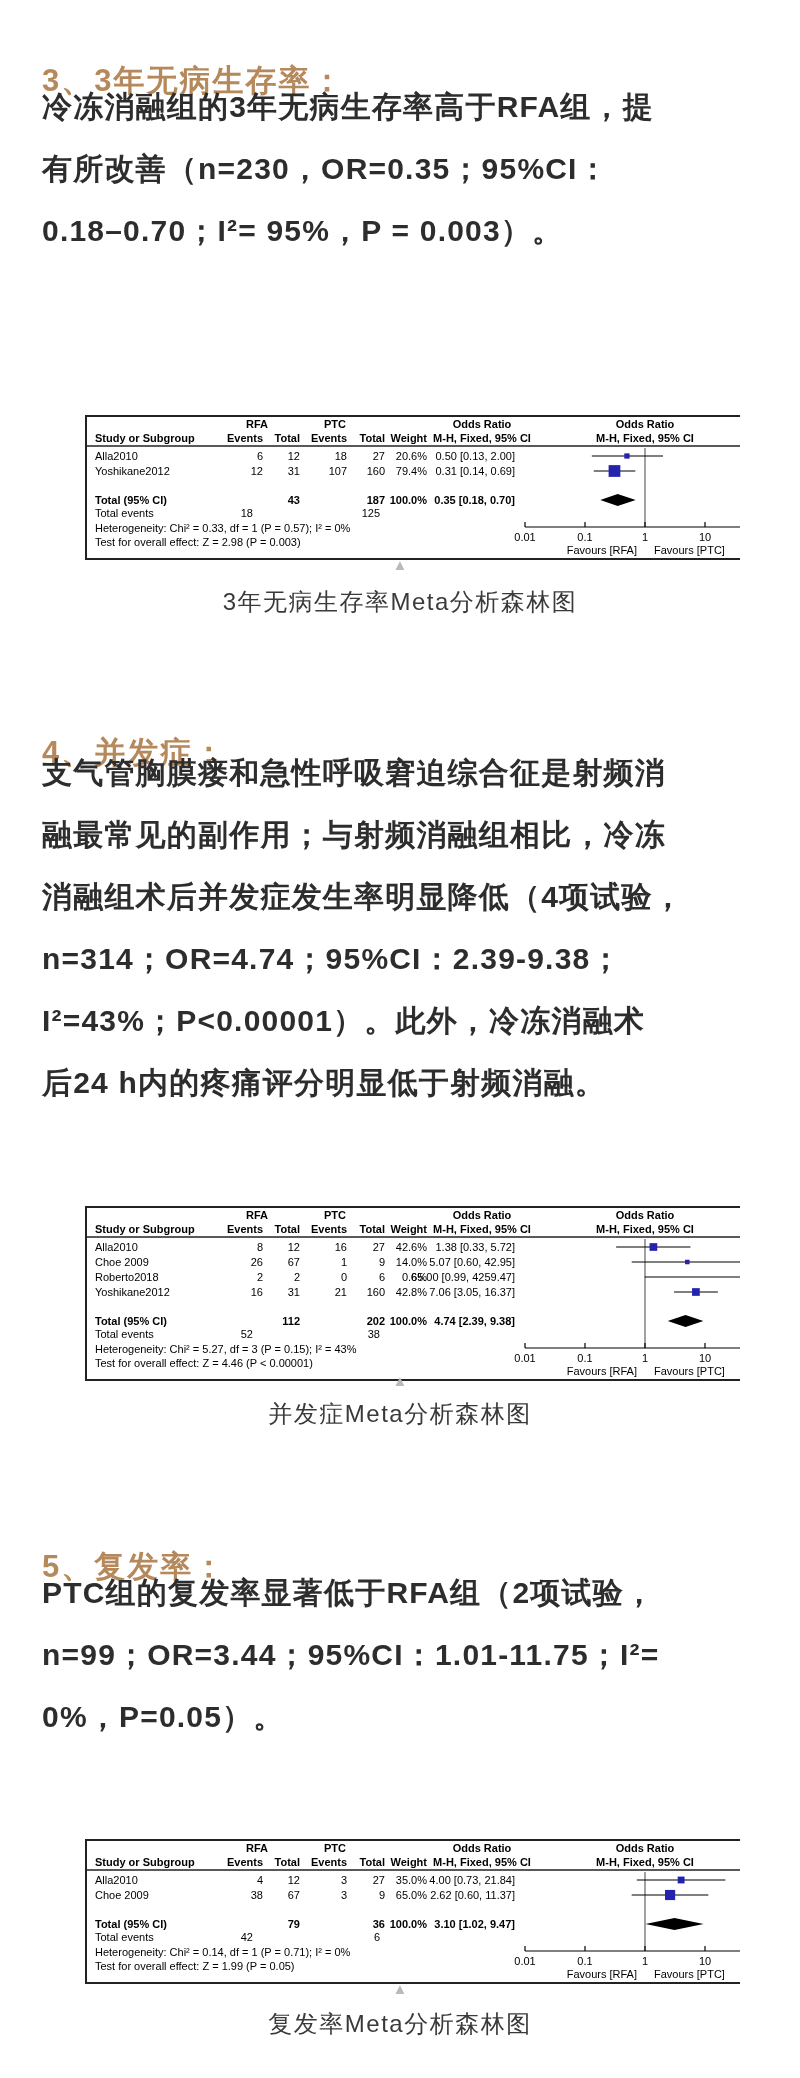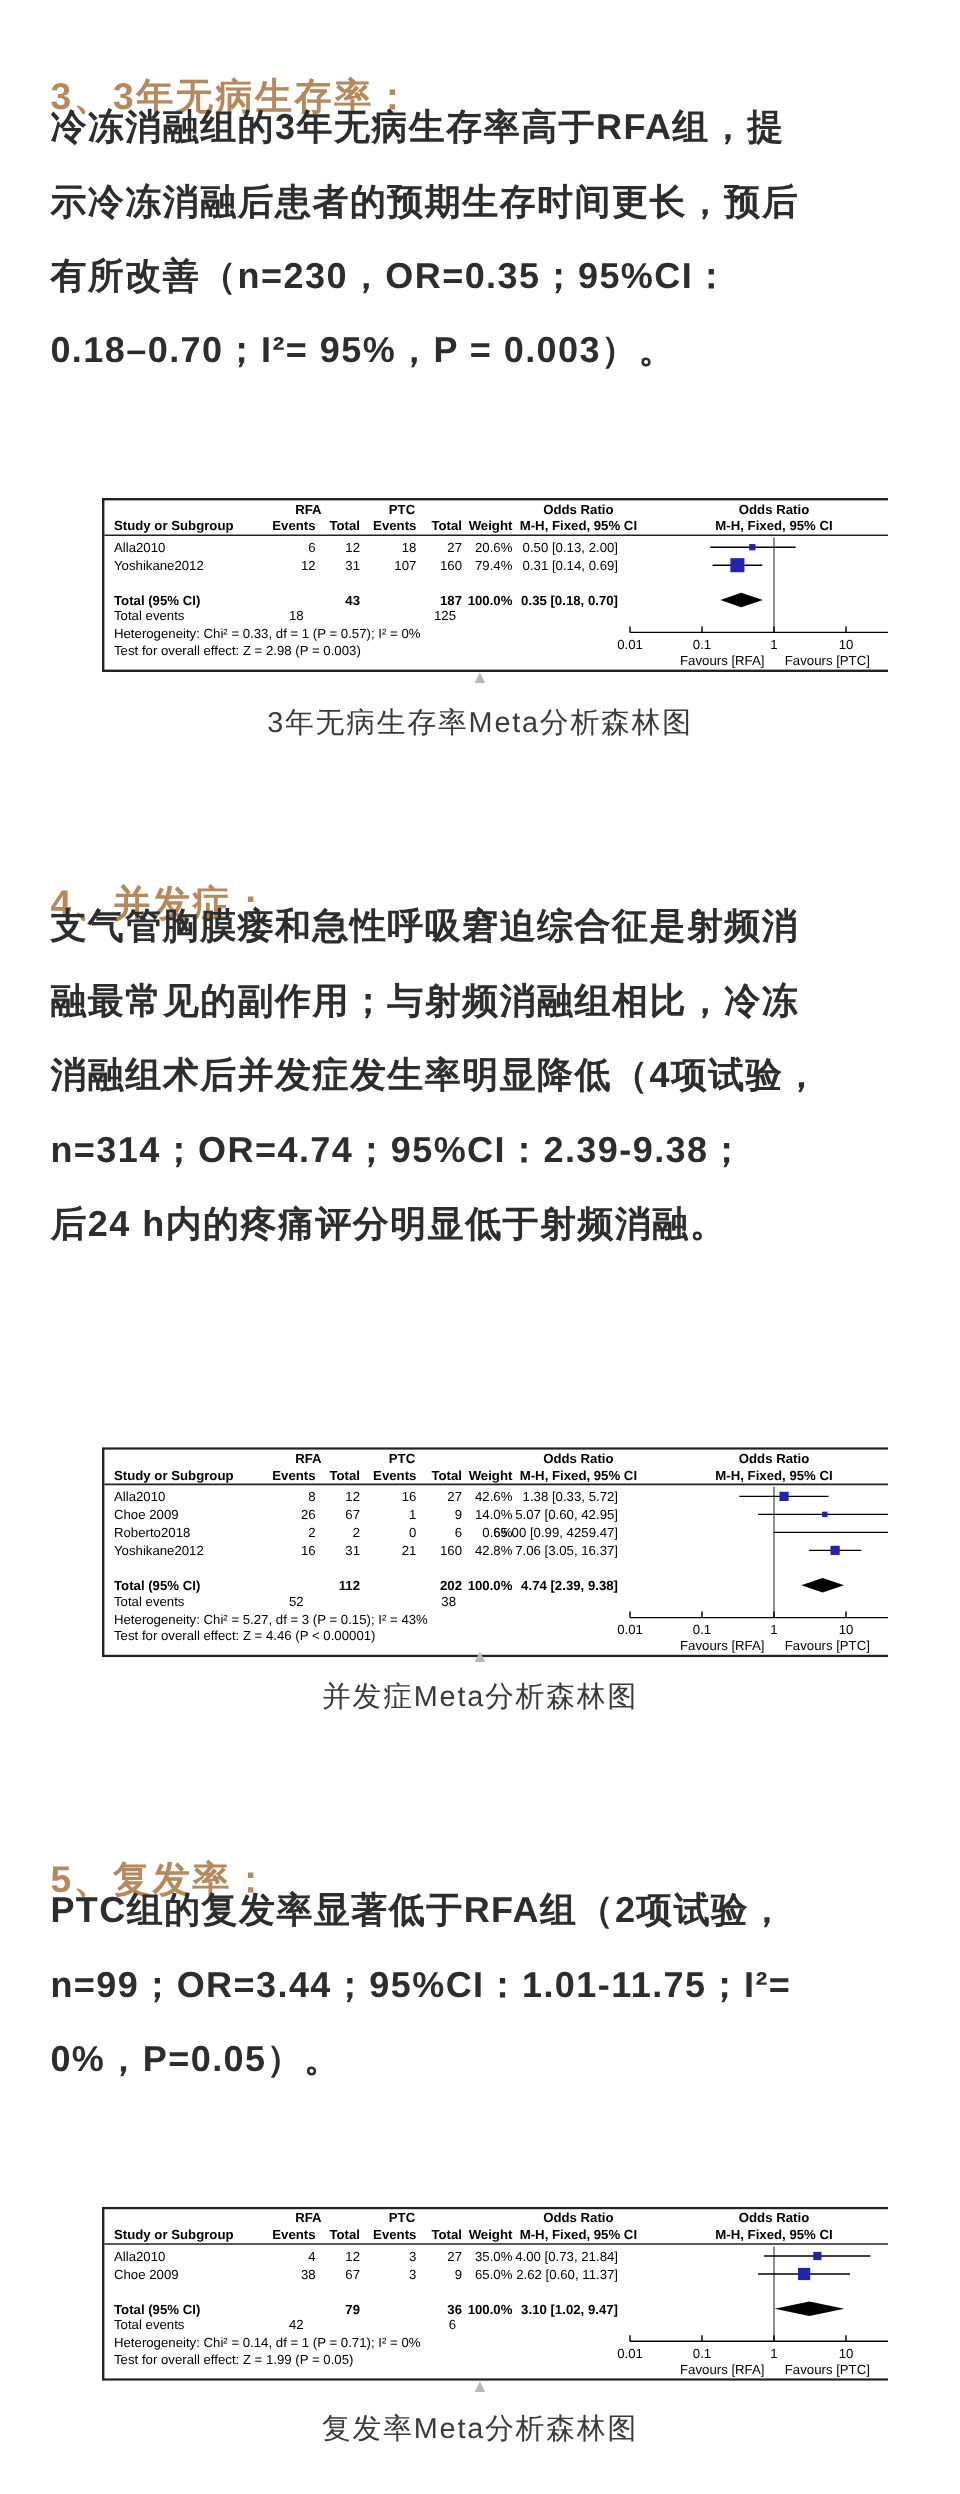--- a/index.html
+++ b/index.html
@@ -21,21 +21,20 @@
   #h5{top:1520px} #p5{top:1562px} #fig3{top:1823px}#tri3{top:1980px}#cap3{top:2008px}
 </style>
 </head>
 <body>
 
 <div class="page">
 
   <h2 class="heading" id="h3">3、3年无病生存率：</h2>
   <div class="para" id="p3">
       <div class="tline">冷冻消融组的3年无病生存率高于RFA组，提</div>
-      <div class="tline">示冷冻消融后患者的预期生存时间更长，预后</div>
       <div class="tline">有所改善（n=230，OR=0.35；95%CI：</div>
       <div class="tline">0.18–0.70；I²= 95%，P = 0.003）。</div>
     </div>
   <figure class="figure" id="fig1">
     <svg width="710" height="145" viewBox="0 0 710 145">
         <rect x="1" y="1" width="708" height="143" fill="none" stroke="#222" stroke-width="2"></rect>
         <text x="172" y="13" text-anchor="middle" font-weight="bold" font-size="11">RFA</text>
         <text x="250" y="13" text-anchor="middle" font-weight="bold" font-size="11">PTC</text>
         <text x="397" y="13" text-anchor="middle" font-weight="bold" font-size="11">Odds Ratio</text>
         <text x="560" y="13" text-anchor="middle" font-weight="bold" font-size="11">Odds Ratio</text>
@@ -95,20 +94,21 @@
   </figure>
   <div class="triangle" id="tri1">▲</div>
   <div class="caption" id="cap1">3年无病生存率Meta分析森林图</div>
 
   <h2 class="heading" id="h4">4、并发症：</h2>
   <div class="para" id="p4">
       <div class="tline">支气管胸膜瘘和急性呼吸窘迫综合征是射频消</div>
       <div class="tline">融最常见的副作用；与射频消融组相比，冷冻</div>
       <div class="tline">消融组术后并发症发生率明显降低（4项试验，</div>
       <div class="tline">n=314；OR=4.74；95%CI：2.39-9.38；</div>
+      <div class="tline">I²=43%；P&lt;0.00001）。此外，冷冻消融术</div>
       <div class="tline">后24 h内的疼痛评分明显低于射频消融。</div>
     </div>
   <figure class="figure" id="fig2">
     <svg width="710" height="175" viewBox="0 0 710 175">
         <rect x="1" y="1" width="708" height="173" fill="none" stroke="#222" stroke-width="2"></rect>
         <text x="172" y="13" text-anchor="middle" font-weight="bold" font-size="11">RFA</text>
         <text x="250" y="13" text-anchor="middle" font-weight="bold" font-size="11">PTC</text>
         <text x="397" y="13" text-anchor="middle" font-weight="bold" font-size="11">Odds Ratio</text>
         <text x="560" y="13" text-anchor="middle" font-weight="bold" font-size="11">Odds Ratio</text>
         <text x="10" y="27" text-anchor="start" font-weight="bold" font-size="11">Study or Subgroup</text>

